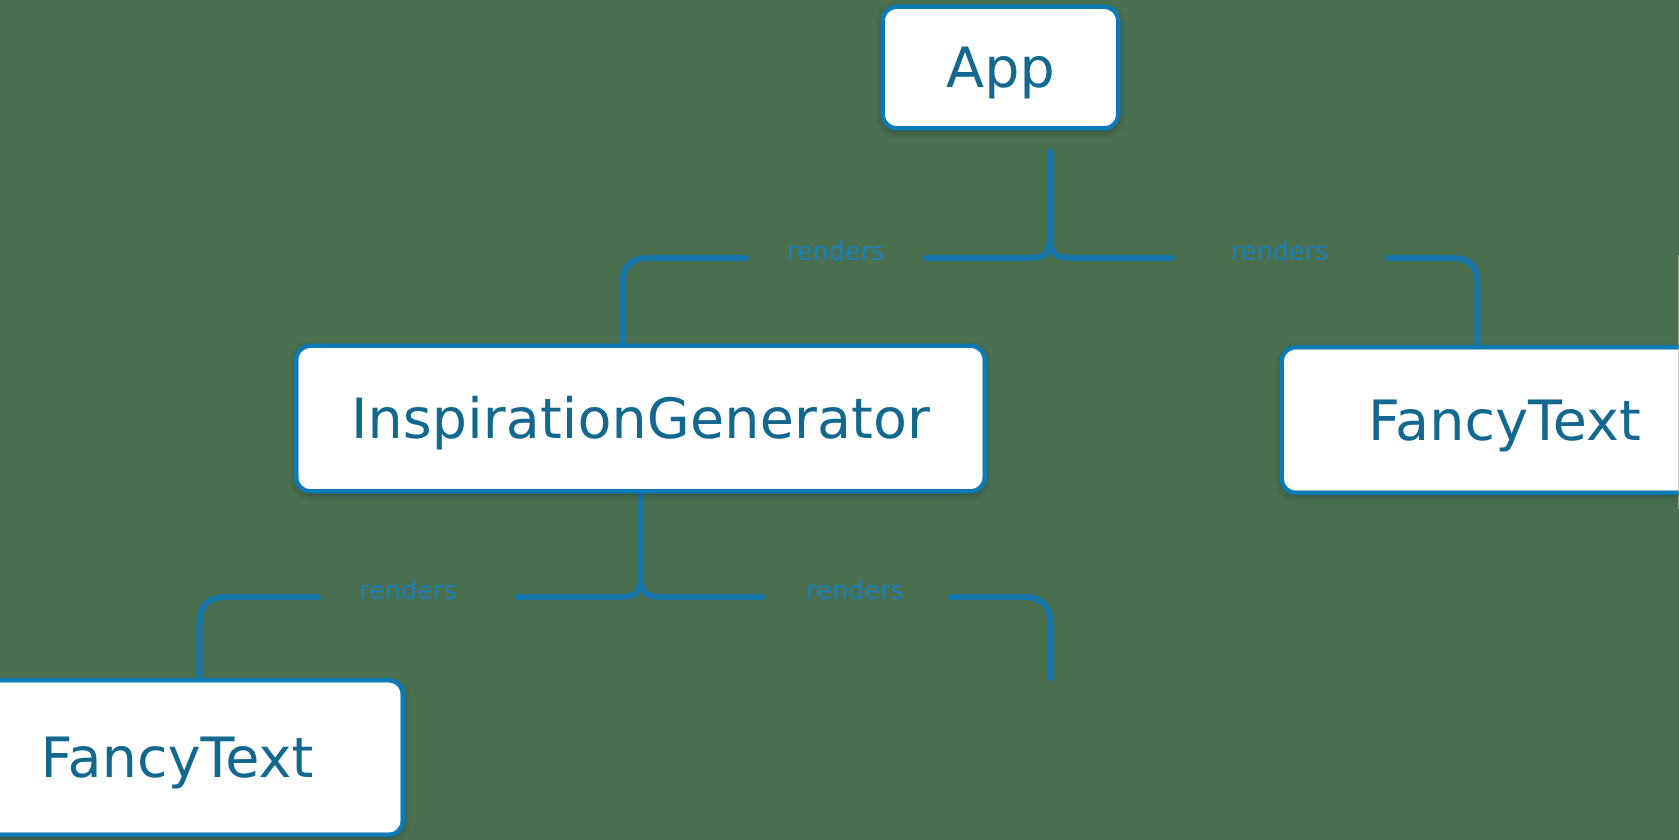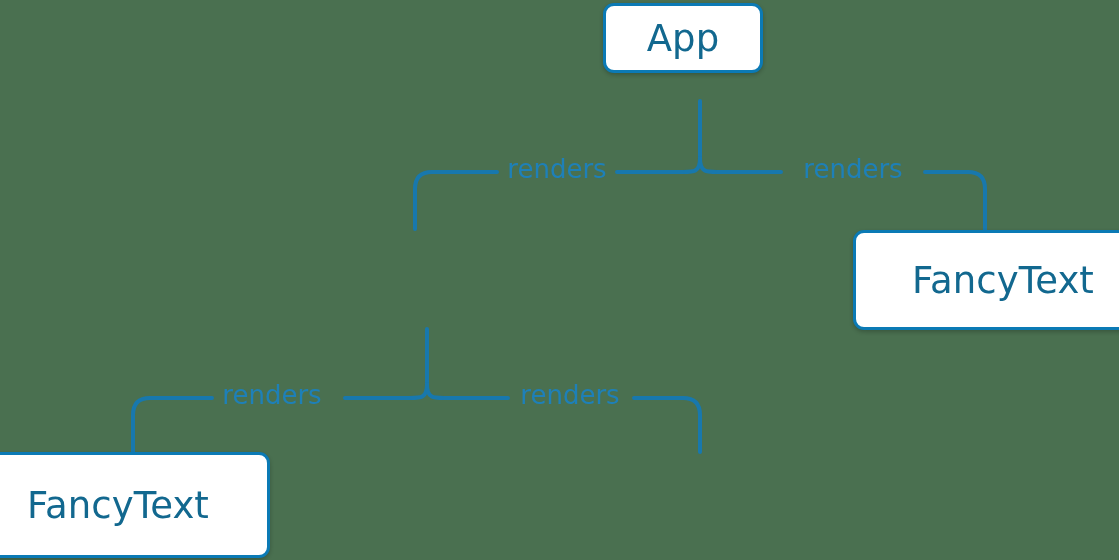--- a/index.html
+++ b/index.html
@@ -40,29 +40,29 @@
   .node-label {
     color: #12688f;
     font-size: 37px;
     line-height: 1;
     letter-spacing: 0.1px;
     white-space: nowrap;
   }
   .edge-label {
     position: absolute;
     color: #1e80b8;
-    font-size: 26px;
+    font-size: 17px;
     line-height: 1;
     white-space: nowrap;
     transform: translate(-50%, -50%);
     z-index: 3;
   }
 
   
-  #node-app            { left: 603px; top: 3px;   width: 160px; height: 70px; text-align: right; }
+  #node-app            { left: 587px; top: 3px;   width: 160px; height: 84px; text-align: right; }
   #node-inspiration    { left: 196px; top: 229px; width: 462px; height: 100px; }
   #node-fancytext-right{ left: 853px; top: 230px; width: 300px; height: 100px; }
   #node-fancytext-left { left: -34px; top: 452px; width: 304px; height: 106px; }
   #node-copyright      { left: 566px; top: 452px; width: 268px; height: 106px; }
 </style>
 </head>
 <body>
 
 <div id="diagram-canvas">
 
@@ -85,20 +85,23 @@
       <path d="M 410 398 L 345 398 M 212 398 L 150 398 Q 133 398 133 415 L 133 452"></path>
 
       <path d="M 444 398 L 508 398 M 634 398 L 683 398 Q 700 398 700 415 L 700 452"></path>
     </g>
   </svg>
 
   <div class="node-box" id="node-app">
     <span class="node-label">App</span>
   </div>
 
+  <div class="node-box" id="node-inspiration">
+    <span class="node-label">InspirationGenerator</span>
+  </div>
 
   <div class="node-box" id="node-fancytext-right">
     <span class="node-label">FancyText</span>
   </div>
 
   <div class="node-box" id="node-fancytext-left">
     <span class="node-label">FancyText</span>
   </div>
 
 

